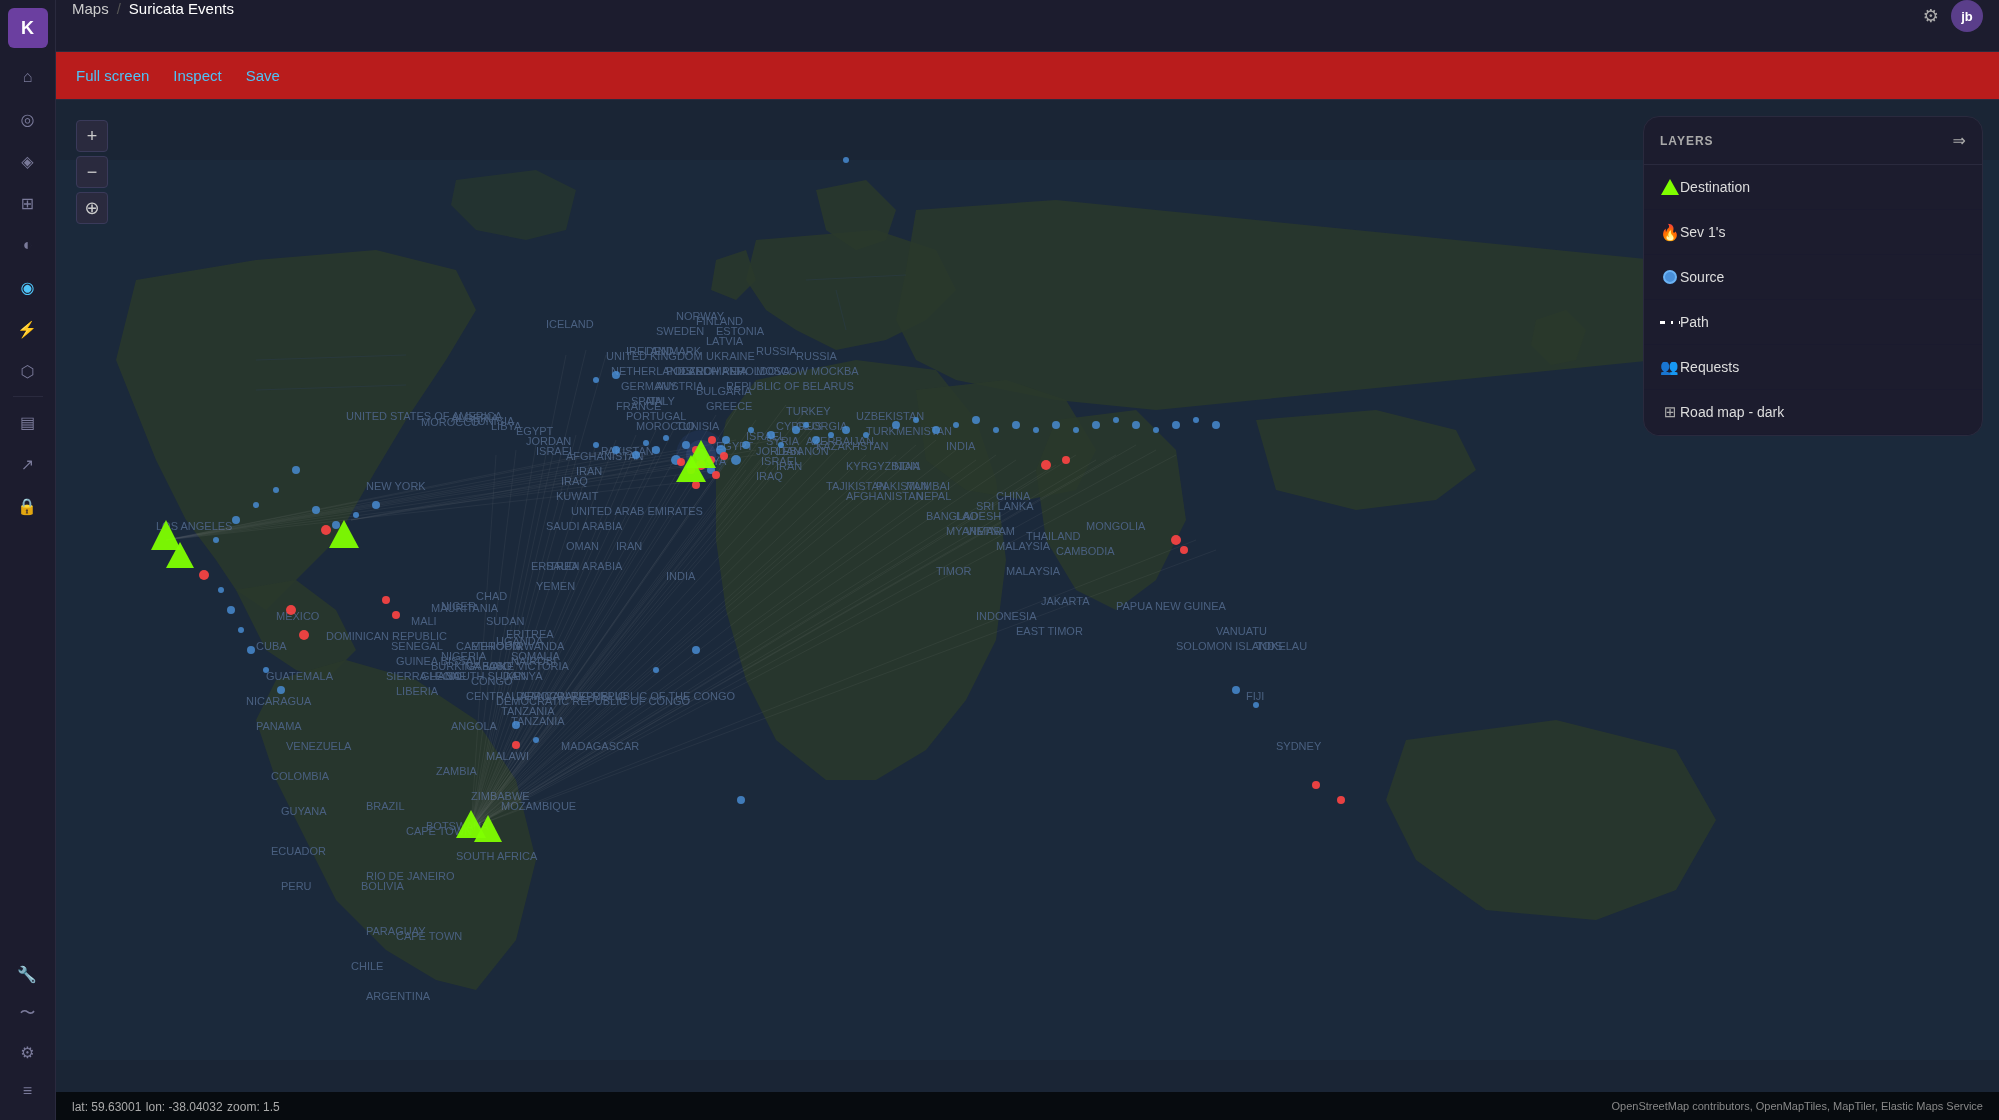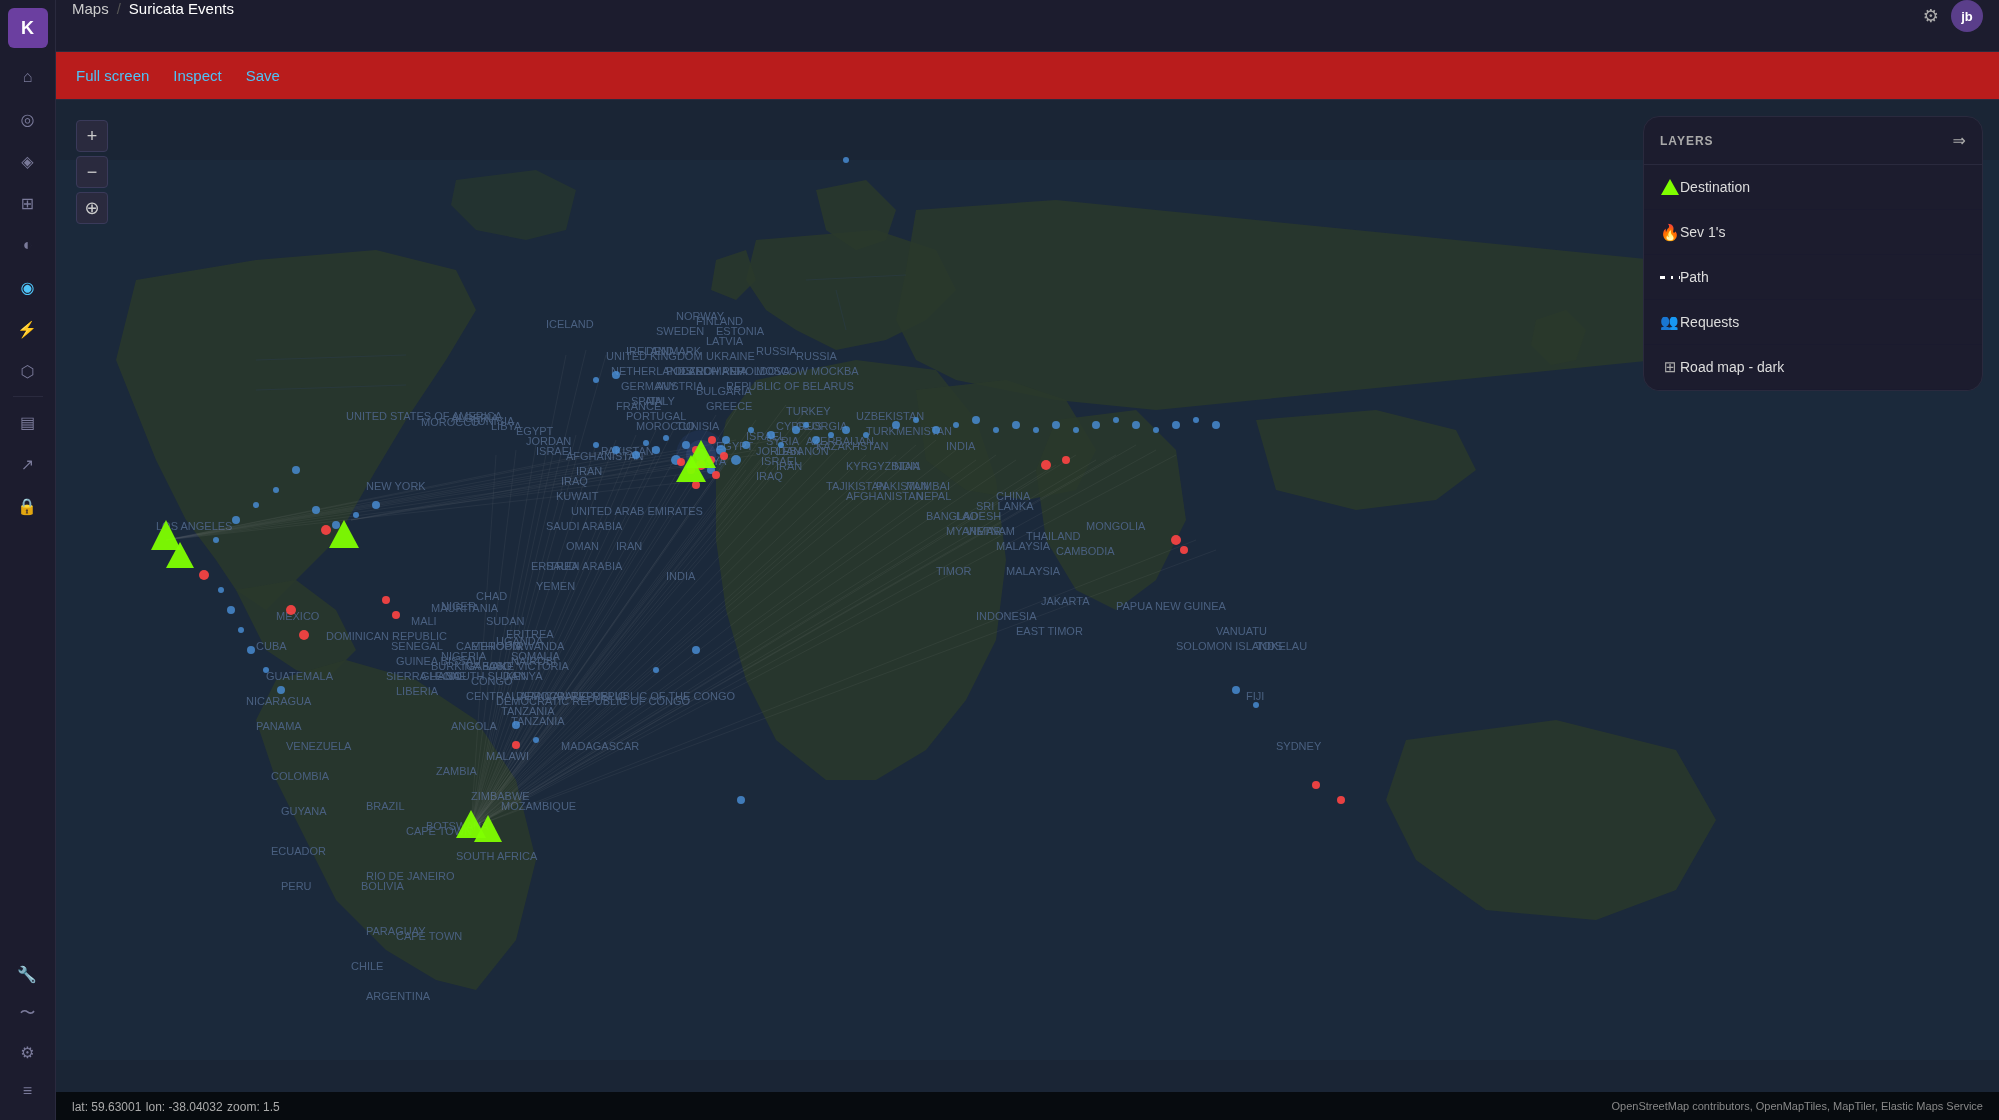--- a/index.html
+++ b/index.html
@@ -749,20 +749,26 @@
 
       
       <div class="layer-item">
         <div class="layer-icon">
           <span class="flame-icon">🔥</span>
         </div>
         <span class="layer-label">Sev 1's</span>
       </div>
 
       
+      <div class="layer-item">
+        <div class="layer-icon">
+          <div class="circle-blue"></div>
+        </div>
+        <span class="layer-label">Source</span>
+      </div>
 
       
       <div class="layer-item">
         <div class="layer-icon">
           <div class="path-dash"></div>
         </div>
         <span class="layer-label">Path</span>
       </div>
 
       

